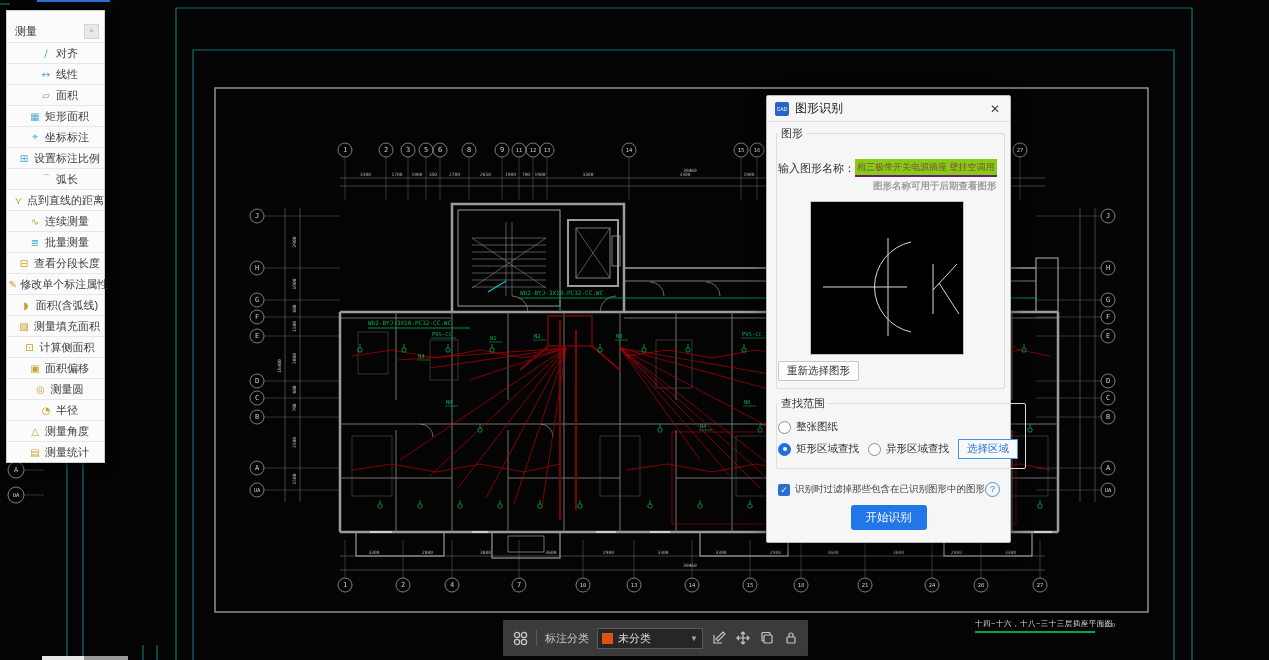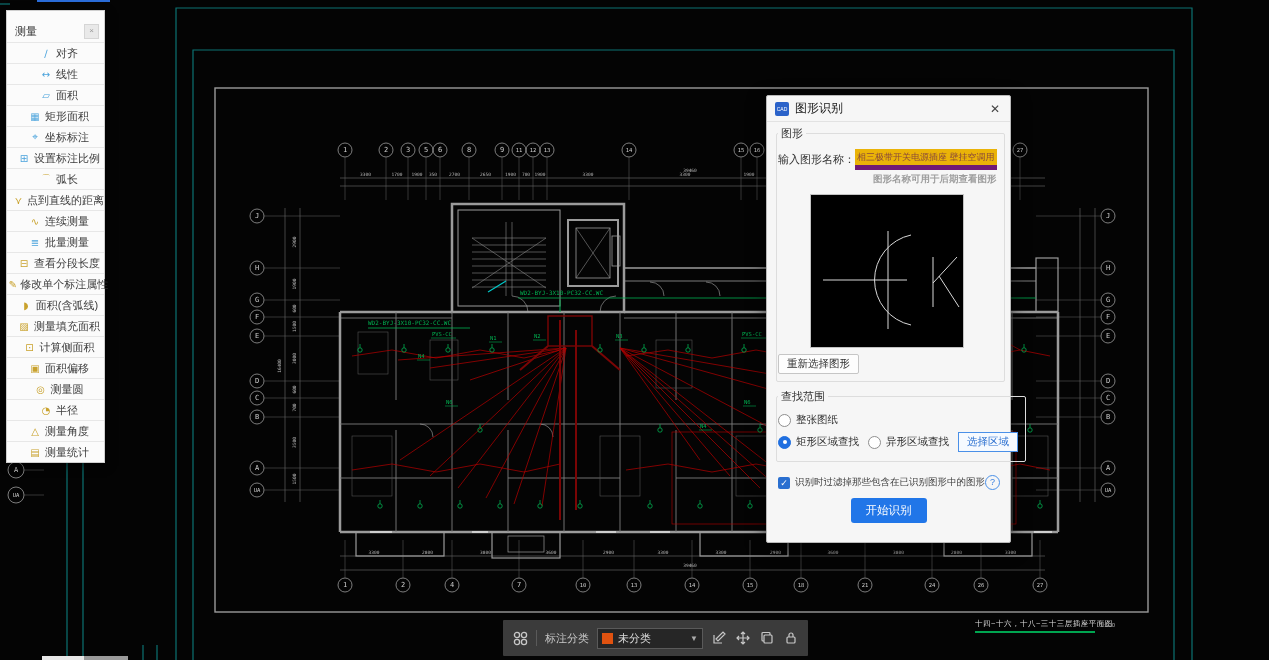--- a/index.html
+++ b/index.html
@@ -30,23 +30,23 @@
           border:1px solid #b9b9b9;border-radius:2px;box-shadow:0 5px 18px rgba(0,0,0,.6);
           z-index:30;display:flex;flex-direction:column;}
   .dlg-header{height:25px;display:flex;align-items:center;padding:0 8px;border-bottom:1px solid #e2e2e2;}
   .dlg-appicon{width:14px;height:14px;background:#2a62c9;border-radius:2px;color:#fff;
                font-size:5px;display:flex;align-items:center;justify-content:center;margin-right:6px;}
   .dlg-title{font-size:12px;color:#1b1b1b;flex:1;}
   .dlg-close{font-size:12px;color:#444;cursor:pointer;padding:0 2px;}
   .dlg-body{padding:4px 9px 8px 9px;flex:1;display:flex;flex-direction:column;}
   fieldset{border:1px solid #ddd;border-radius:2px;margin:0 0 7px 0;padding:4px 7px 7px 1px;}
   legend{font-size:11px;color:#333;padding:0 3px;}
-  .name-row{display:flex;align-items:center;margin-top:4px;}
+  .name-row{display:flex;align-items:center;margin-top:14px;}
   .name-label{font-size:11px;color:#333;white-space:nowrap;}
-  .name-value{flex:1;font-size:9px;color:#8a4a3a;background:#eab308;border-bottom:5px solid #701a75;
+  .name-value{flex:1;font-size:9px;color:#8a4a3a;background:#84cc16;border-bottom:2px solid #701a75;
               padding:2px 2px 1px 2px;white-space:nowrap;overflow:hidden;}
   .name-hint{font-size:9.5px;color:#9d9d9d;text-align:right;margin-top:3px;font-weight:bold;}
   .preview{width:152px;height:152px;background:#000;border:1px solid #c2c2c2;margin:8px auto 6px auto;}
   .reselect-row{display:flex;}
   .btn-plain{font-size:10.5px;color:#333;background:#fdfdfd;border:1px solid #c6c6c6;
              border-radius:2px;padding:2px 8px;cursor:pointer;}
   .radio-row{display:flex;align-items:center;margin:5px 0 2px 0;}
   .radio{width:11px;height:11px;border:1px solid #8f8f8f;border-radius:50%;background:#fff;
          margin-right:5px;position:relative;flex:none;cursor:pointer;}
   .radio.checked{border-color:#1f6fe0;background:#1f6fe0;}

